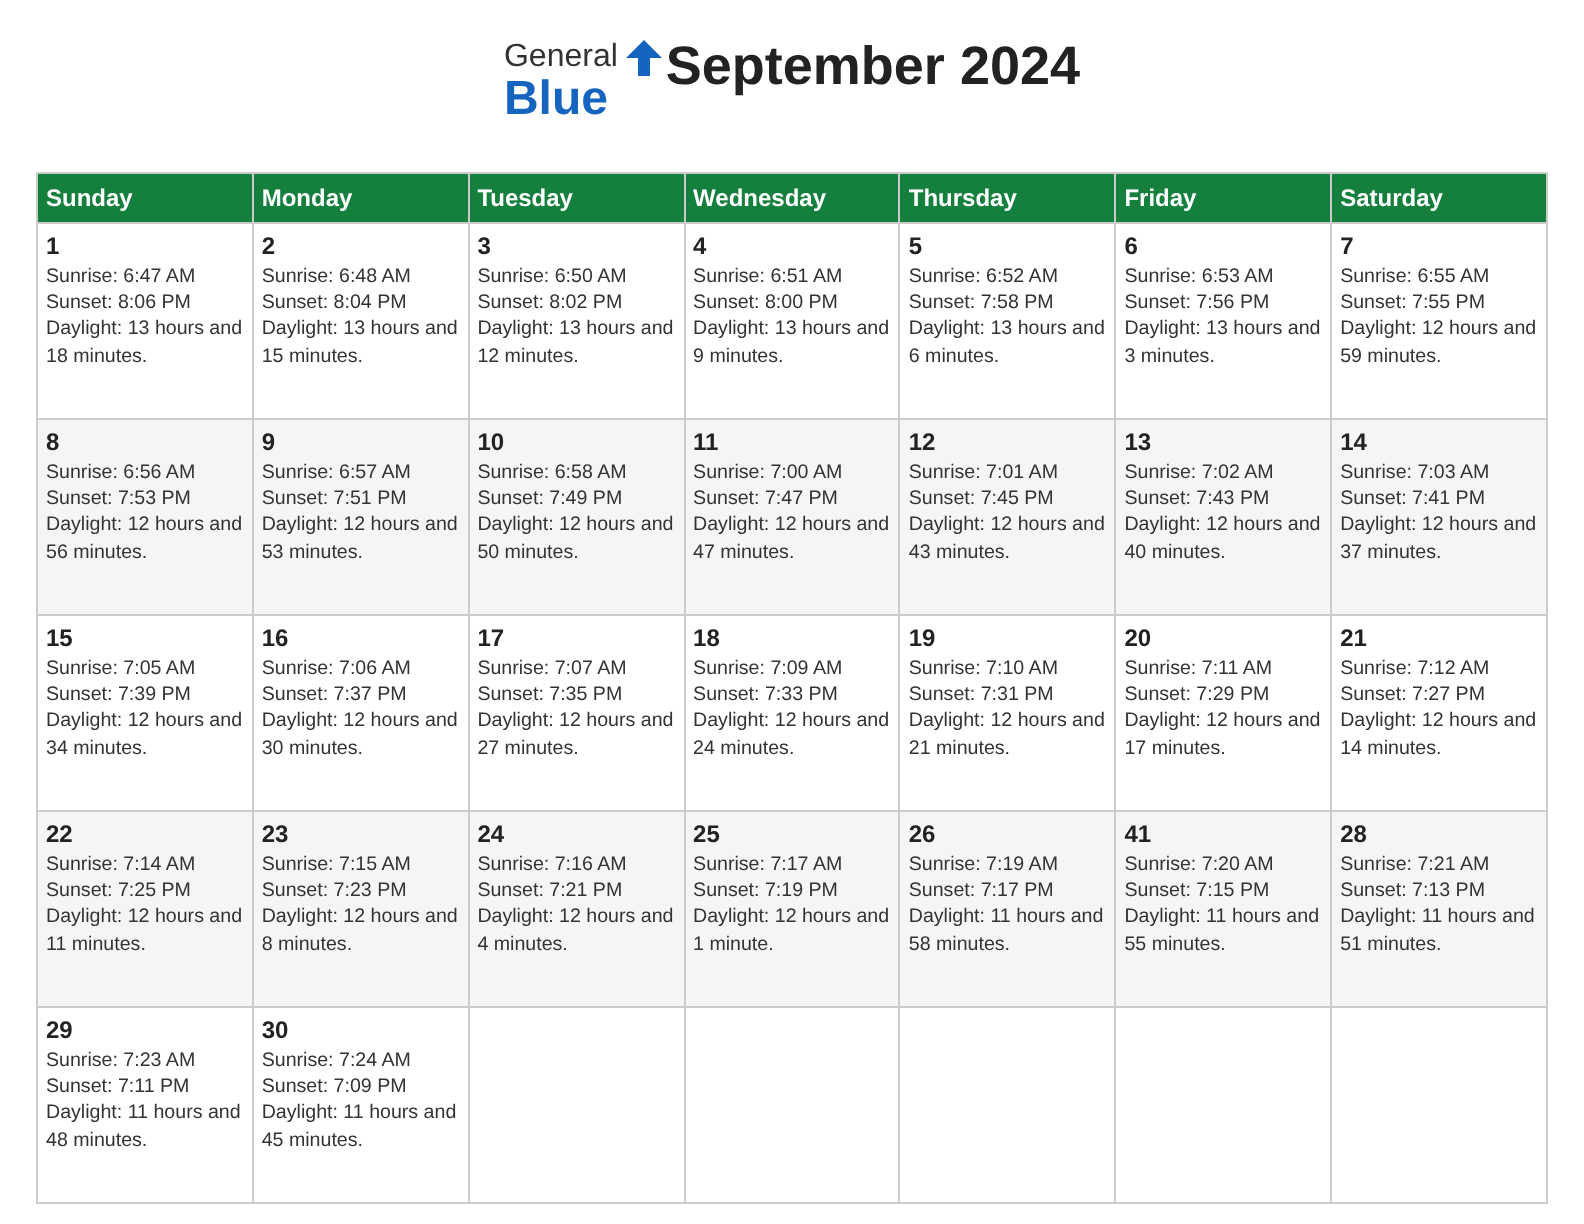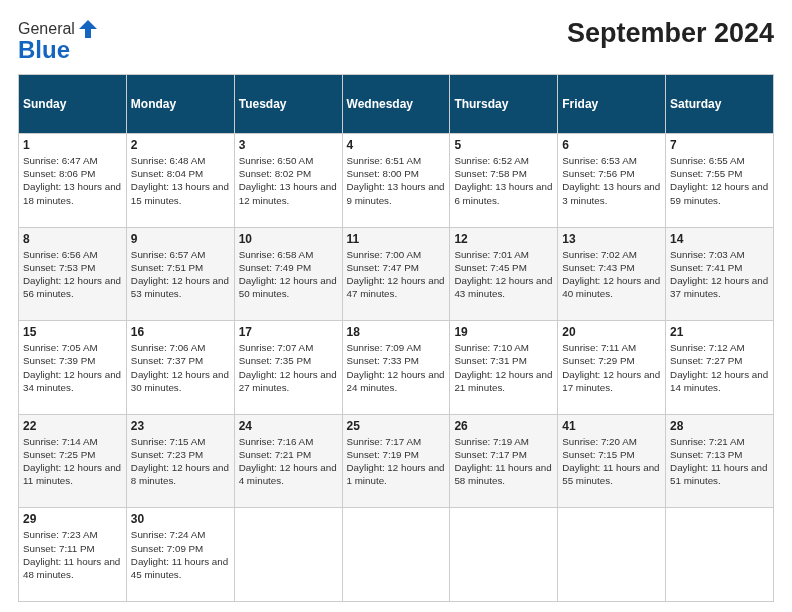--- a/index.html
+++ b/index.html
@@ -12,23 +12,23 @@
     }
     .page {
       width: 792px;
       height: 612px;
       padding: 18px 18px 10px 18px;
       display: flex;
       flex-direction: column;
     }
     .header {
       display: flex;
-      justify-content: space-between;
+      justify-content: center;
       align-items: flex-start;
-      margin-bottom: 10px;
+      margin-bottom: 22px;
     }
     .logo {
       display: flex;
       align-items: center;
     }
     .logo-general { color: #333; }
     .logo-blue { color: #1565c0; }
     .logo-icon {
       width: 22px;
       height: 22px;
@@ -47,23 +47,23 @@
       color: #444;
     }
     .calendar {
       flex: 1;
       border-collapse: collapse;
       width: 100%;
       table-layout: fixed;
       font-size: 10.5px;
     }
     .calendar thead th {
-      background: #0c4a6e;
+      background: #15803d;
       color: #fff;
-      padding: 22px 4px;
+      padding: 5px 4px;
       text-align: left;
       font-size: 12px;
       font-weight: bold;
       border: 1px solid #ccc;
     }
     .calendar tbody td {
       border: 1px solid #ccc;
       vertical-align: top;
       padding: 4px 4px;
       height: 82px;

